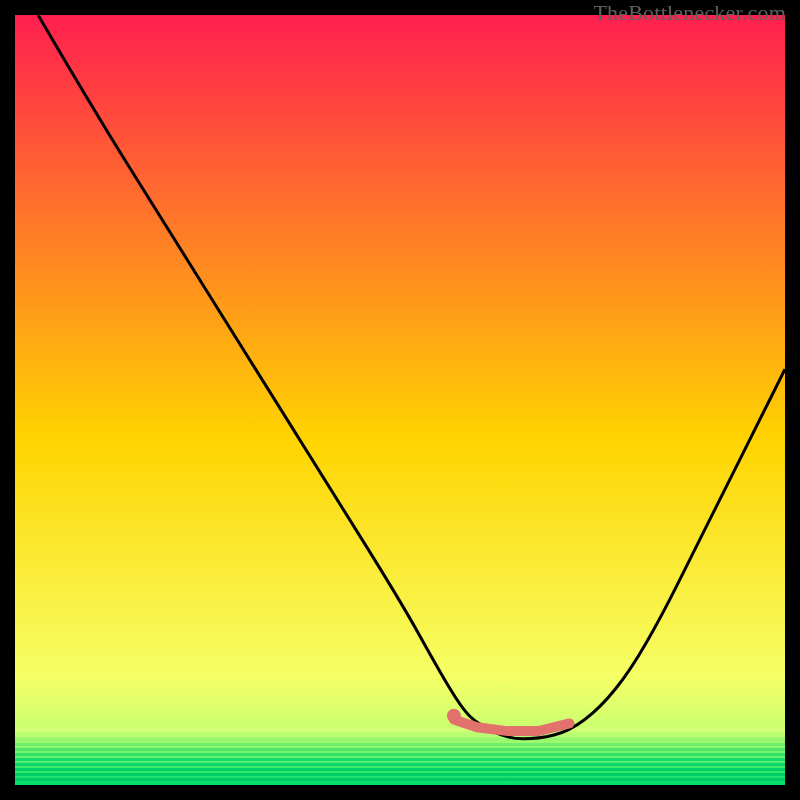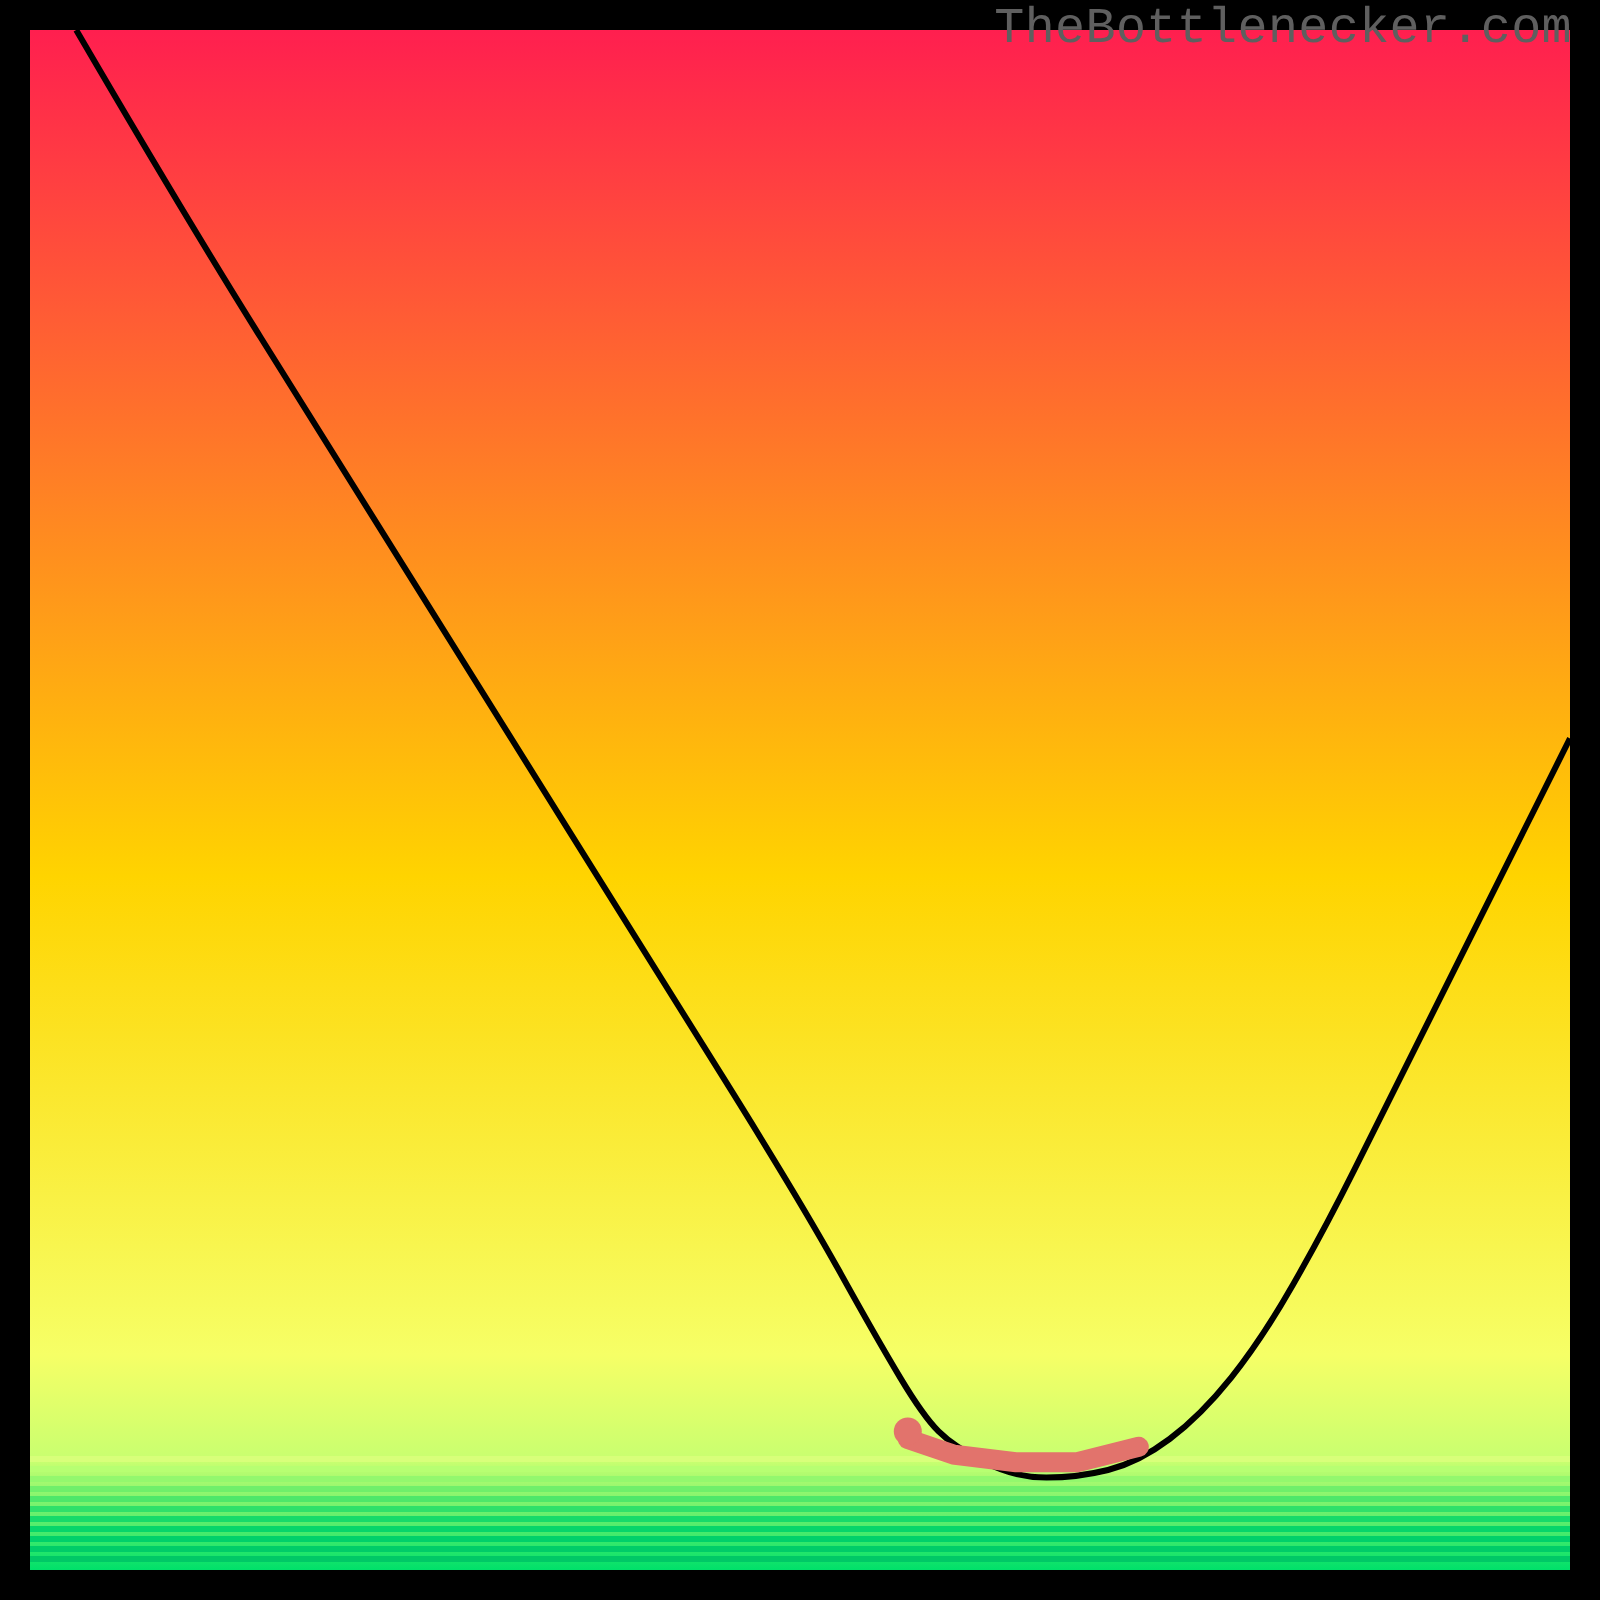--- a/index.html
+++ b/index.html
@@ -20,22 +20,22 @@
     position: absolute;
     left: 15px;
     top: 15px;
     width: 770px;
     height: 770px;
   }
   .watermark {
     position: absolute;
     top: 0px;
     right: 14px;
-    font-family: Liberation Mono, monospace;
-    font-size: 25px;
+    font-family: Liberation Serif, serif;
+    font-size: 22px;
     color: #5f5f5f;
     letter-spacing: 0.2px;
   }
 </style>
 </head>
 <body>
 
 <div class="frame">
 
   <svg class="plot" viewBox="0 0 770 770" preserveAspectRatio="none">

